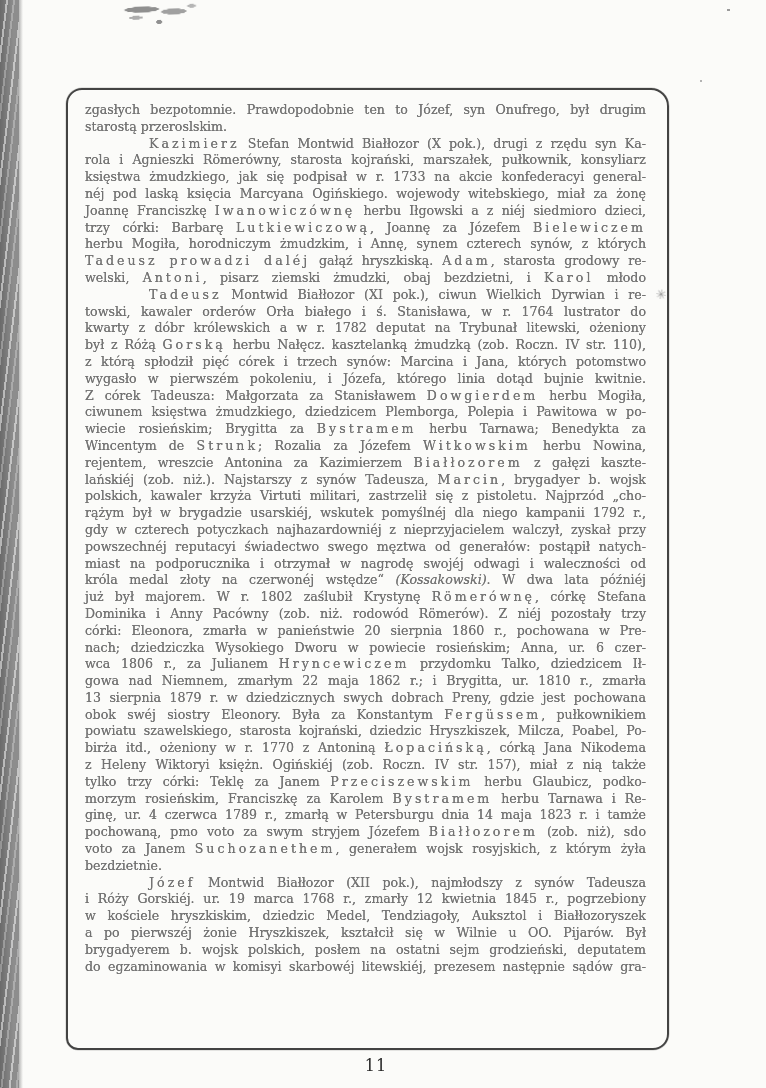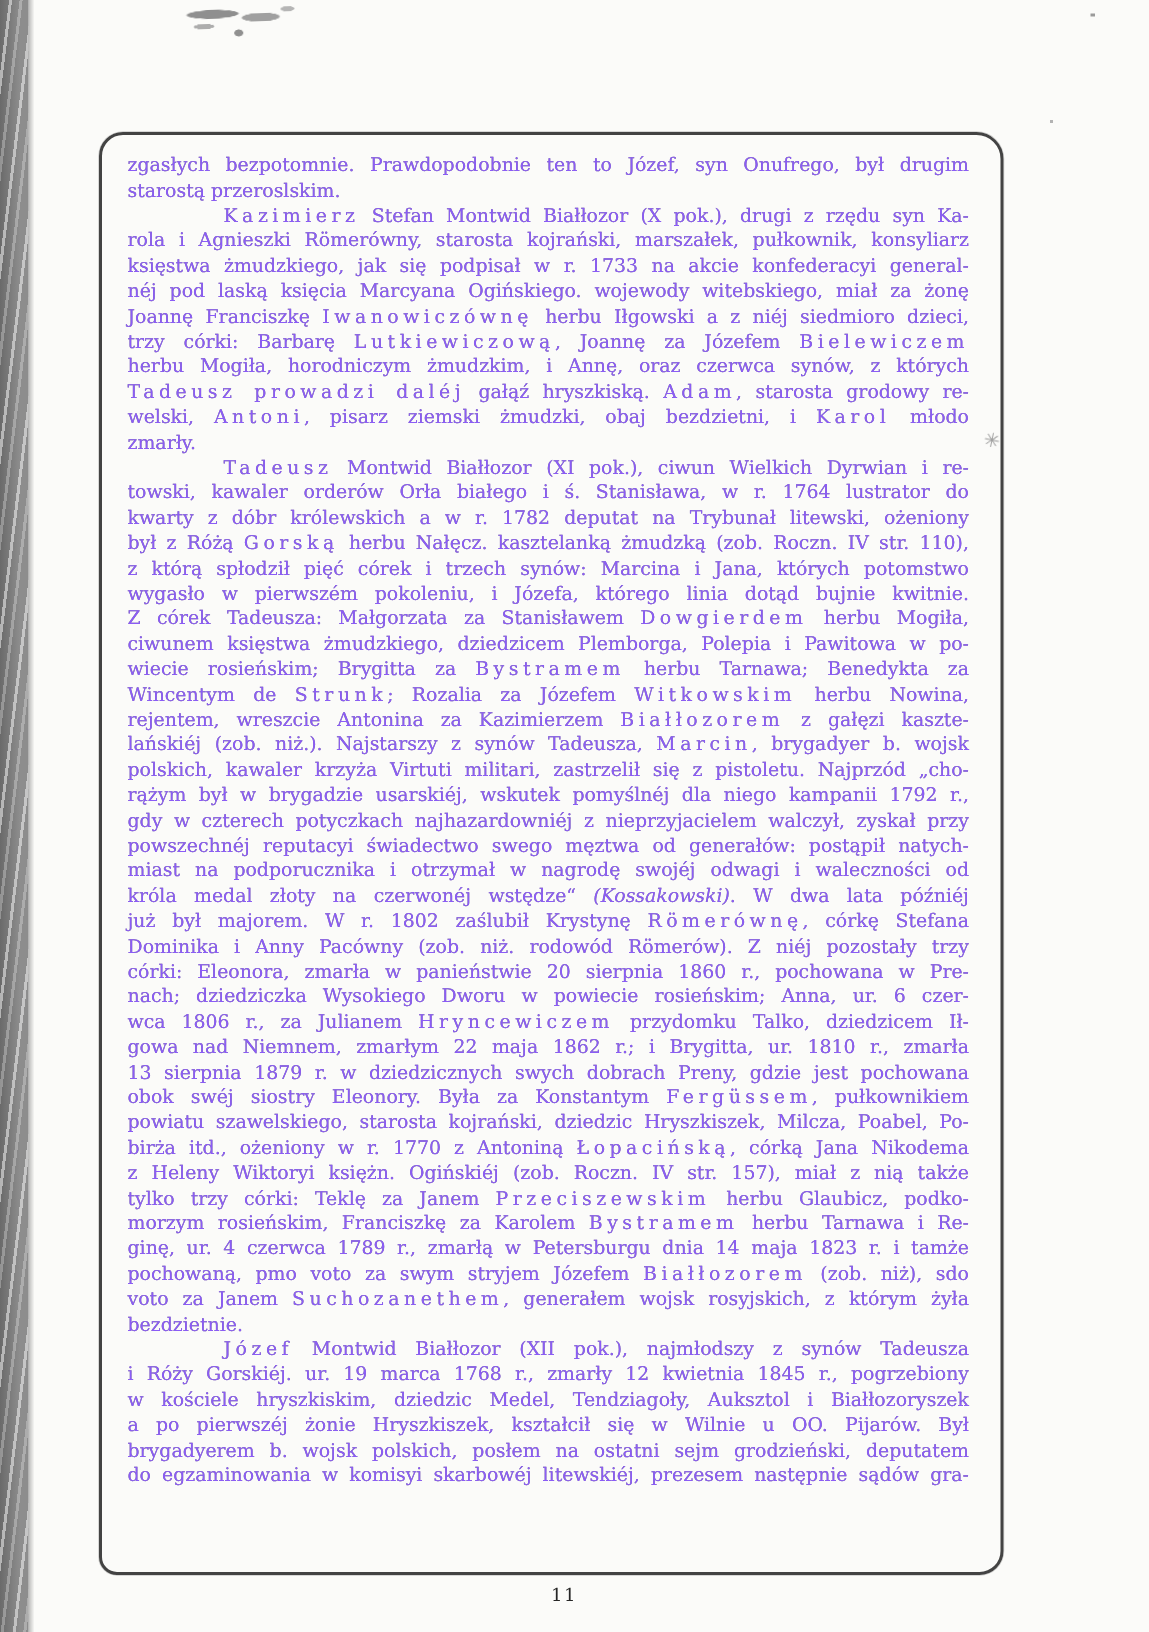--- a/index.html
+++ b/index.html
@@ -51,35 +51,35 @@
   
   .frame{
     position:absolute;left:66px;top:88px;width:599px;height:958px;
     border:2px solid #434343;
     border-radius:16px 18px 16px 12px;
     box-shadow:0 0 0 .5px rgba(67,67,67,.25);
   }
   
   .text{
     position:absolute;left:85px;top:102px;width:561px;
-    color:#8b5cf6;
+    color:#737373;
   }
   .line{
     height:16.8px;line-height:16.8px;font-size:12.6px;
     text-align:justify;text-align-last:justify;
     text-shadow:0 0 .4px rgba(20,20,20,.55);
     white-space:normal;overflow:visible;
   }
   .line.last{text-align:center;text-align-last:left;}
   .line.indent{text-indent:64px;}
   .sp{letter-spacing:3px;}
   .it{font-style:italic;}
   .pageno{
     position:absolute;left:336px;top:1056px;width:80px;
-    text-align:center;font-size:12px;color:#262626;letter-spacing:1px;
+    text-align:center;font-size:16px;color:#262626;letter-spacing:1px;
   }
 </style>
 </head>
 <body>
 
 <div class="page">
   <div class="gutter"></div>
   <div class="smudge-top"></div>
   <div class="smudge-right">✳</div>
   <div class="speck1"></div>
@@ -89,24 +89,23 @@
 
   <div class="text">
       <div class="line"><span>zgasłych bezpotomnie.  Prawdopodobnie ten to Józef, syn Onufrego, był drugim</span></div>
       <div class="line last"><span>starostą przeroslskim.</span></div>
       <div class="line indent"><span class="sp">Kazimierz</span><span> Stefan Montwid Białłozor (X pok.), drugi z rzędu syn Ka-</span></div>
       <div class="line"><span>rola i Agnieszki Römerówny, starosta kojrański, marszałek, pułkownik, konsyliarz</span></div>
       <div class="line"><span>księstwa żmudzkiego, jak się podpisał w r. 1733 na akcie konfederacyi general-</span></div>
       <div class="line"><span>néj pod laską księcia Marcyana Ogińskiego. wojewody witebskiego, miał za żonę</span></div>
       <div class="line"><span>Joannę Franciszkę </span><span class="sp">Iwanowiczównę</span><span> herbu Iłgowski a z niéj siedmioro dzieci,</span></div>
       <div class="line"><span>trzy córki: Barbarę </span><span class="sp">Lutkiewiczową</span><span>, Joannę za Józefem </span><span class="sp">Bielewiczem</span></div>
-      <div class="line"><span>herbu Mogiła, horodniczym żmudzkim, i Annę, oraz czerwca synów, z których</span></div>
+      <div class="line"><span>herbu Mogiła, horodniczym żmudzkim, i Annę, synem czterech synów, z których</span></div>
       <div class="line"><span class="sp">Tadeusz prowadzi daléj</span><span> gałąź hryszkiską. </span><span class="sp">Adam</span><span>, starosta grodowy re-</span></div>
       <div class="line"><span>welski, </span><span class="sp">Antoni</span><span>, pisarz ziemski żmudzki, obaj bezdzietni, i </span><span class="sp">Karol</span><span> młodo</span></div>
-      <div class="line last"><span>zmarły.</span></div>
       <div class="line indent"><span class="sp">Tadeusz</span><span> Montwid Białłozor (XI pok.), ciwun Wielkich Dyrwian i re-</span></div>
       <div class="line"><span>towski, kawaler orderów Orła białego i ś. Stanisława, w r. 1764 lustrator do</span></div>
       <div class="line"><span>kwarty z dóbr królewskich a w r. 1782 deputat na Trybunał litewski, ożeniony</span></div>
       <div class="line"><span>był z Różą </span><span class="sp">Gorską</span><span> herbu Nałęcz. kasztelanką żmudzką (zob. Roczn. IV str. 110),</span></div>
       <div class="line"><span>z którą spłodził pięć córek i trzech synów: Marcina i Jana, których potomstwo</span></div>
       <div class="line"><span>wygasło w pierwszém pokoleniu, i Józefa, którego linia dotąd bujnie kwitnie.</span></div>
       <div class="line"><span>Z córek Tadeusza: Małgorzata za Stanisławem </span><span class="sp">Dowgierdem</span><span> herbu Mogiła,</span></div>
       <div class="line"><span>ciwunem księstwa żmudzkiego, dziedzicem Plemborga, Polepia i Pawitowa w po-</span></div>
       <div class="line"><span>wiecie rosieńskim; Brygitta za </span><span class="sp">Bystramem</span><span> herbu Tarnawa; Benedykta za</span></div>
       <div class="line"><span>Wincentym de </span><span class="sp">Strunk</span><span>; Rozalia za Józefem </span><span class="sp">Witkowskim</span><span> herbu Nowina,</span></div>

